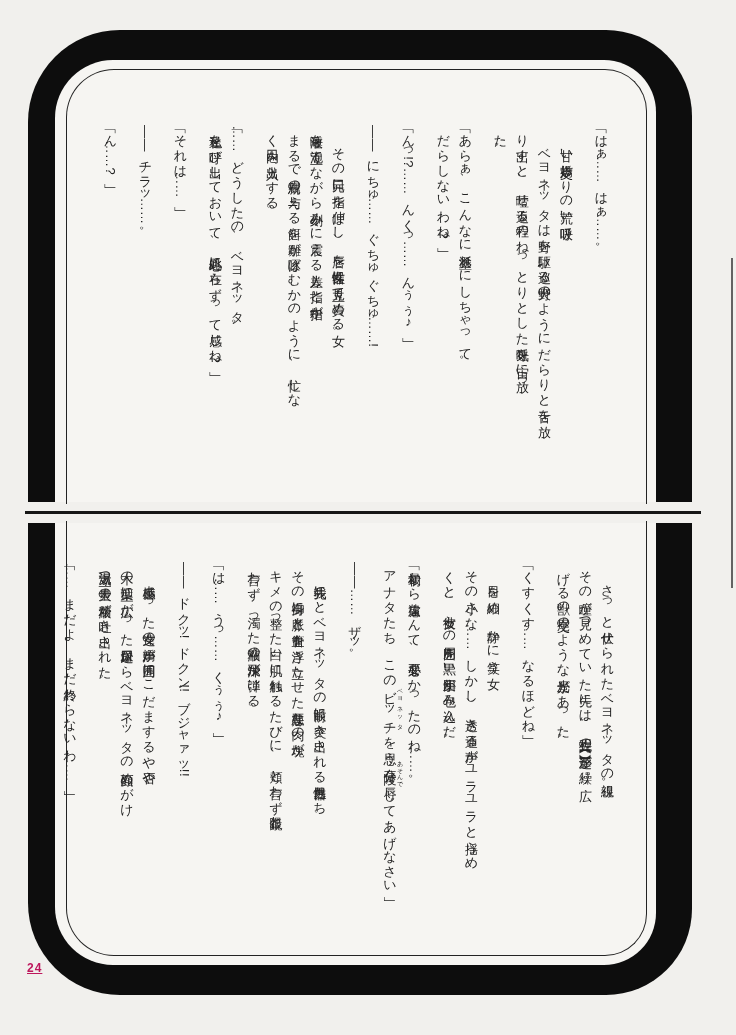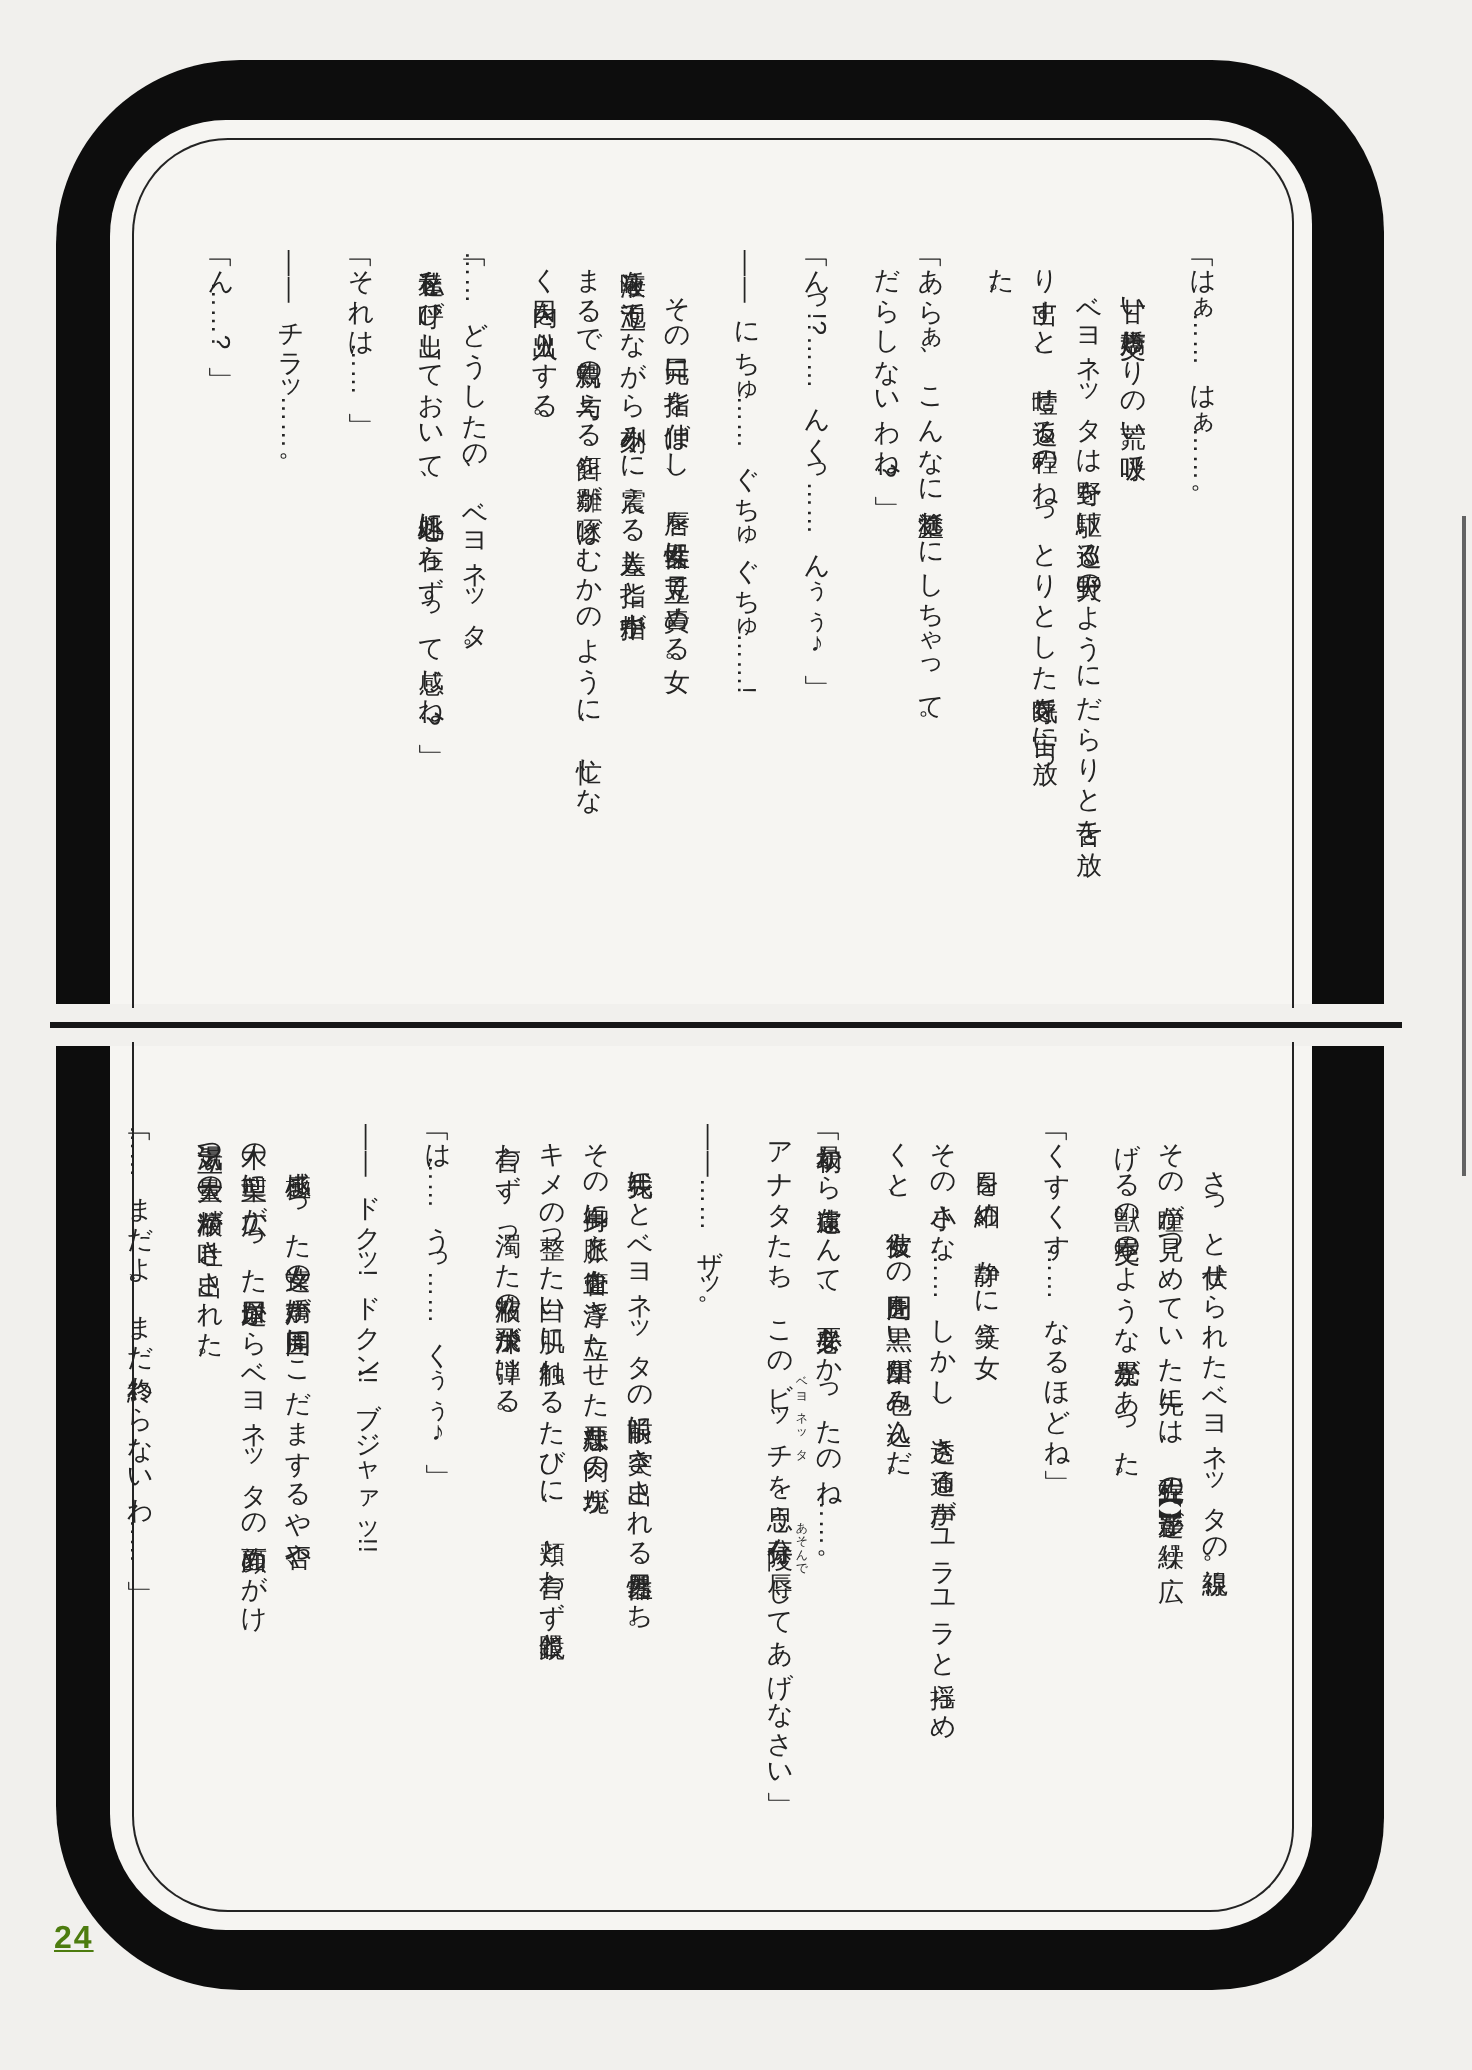--- a/index.html
+++ b/index.html
@@ -40,21 +40,21 @@
   .vtext-top{left:110px;top:125px;width:502px;height:356px;}
   .vtext-bottom{left:104px;top:562px;width:514px;height:386px;}
   .vtext p{margin:0;padding:0;}
   .vtext p.ind{text-indent:14px;}
   .vtext p.gap{margin-block-start:13px;}
   ruby{ruby-position:over;}
   rt{font-size:6px;letter-spacing:0;color:#2c2c2c;}
   
   .page-number{
     position:absolute;left:27px;top:961px;
-    font-size:16px;font-weight:600;color:#4d7c0f;
+    font-size:12px;font-weight:600;color:#be185d;
     letter-spacing:1px;
     text-decoration:underline;
   }
 </style>
 </head>
 <body>
 
 <div class="page">
 
   <div class="frame frame-top">

